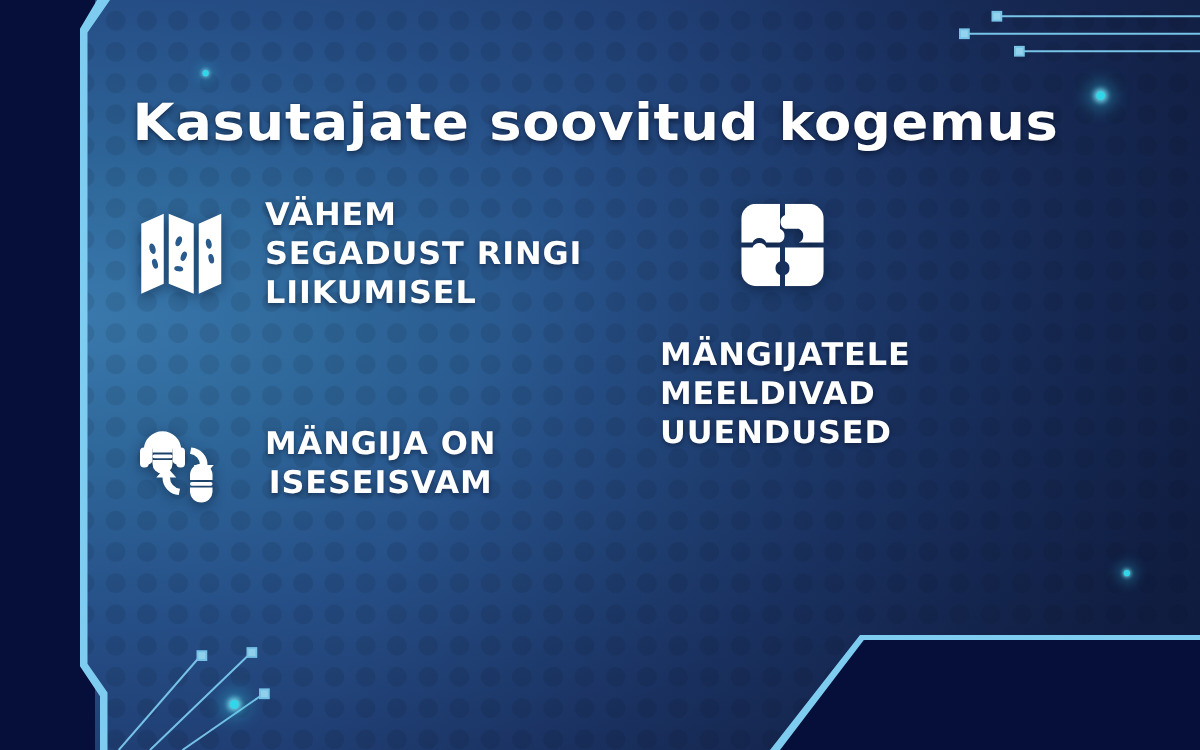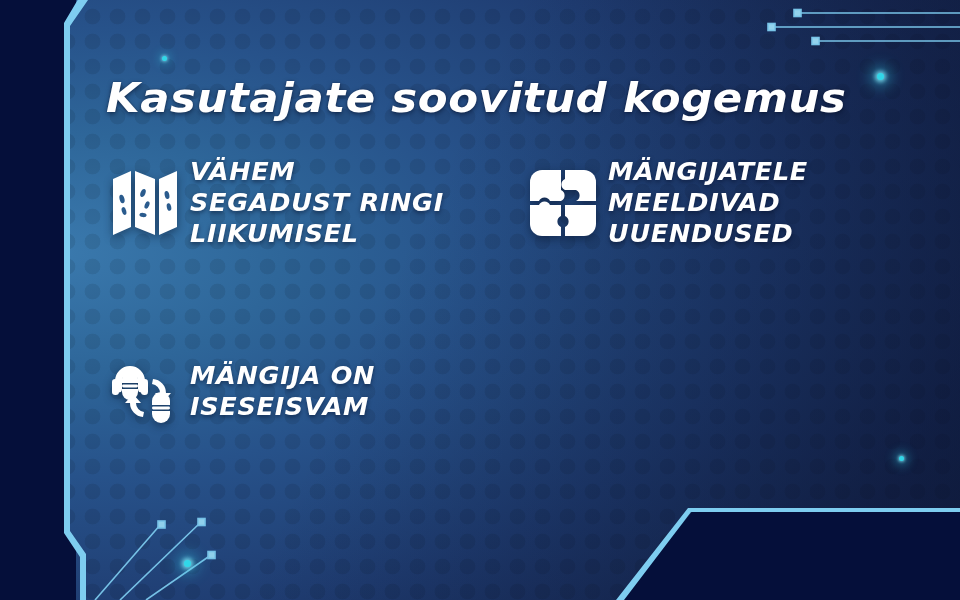--- a/index.html
+++ b/index.html
@@ -4,21 +4,20 @@
 <title>Kasutajate soovitud kogemus</title>
 <style>
   * { margin:0; padding:0; box-sizing:border-box; }
   html,body { width:960px; height:600px; overflow:hidden; background:#0a1330; }
   body { font-family:"Liberation Sans", sans-serif; }
 
   #stage {
     position:relative;
     width:960px; height:600px;
     overflow:hidden;
-    font-style:italic;
   }
 
   
   .bg-base{
     position:absolute; inset:0;
     background:
       radial-gradient(130% 110% at 6% 42%, #3a79ad 0%, #2e6699 18%, #27528a 34%, #1f3c71 56%, #182a56 76%, #141f44 100%);
   }
   .bg-dots{
     position:absolute; inset:0;
@@ -81,25 +80,25 @@
     transform-origin:left center;
     white-space:nowrap;
   }
 
   
   .features{ position:absolute; inset:0; }
   .feature{
     position:absolute;
     display:flex;
     align-items:center;
-    gap:10px;
+    gap:32px;
   }
   .f0{ left:110px; top:156px; }
-  .f1{ left:528px; top:156px; }
-  .f2{ left:108px; top:354px; }
+  .f1{ left:528px; top:156px;flex-direction:column; }
+  .f2{ left:108px; top:333px;text-align:center; }
   .f3{ left:524px; top:334px; }
 
   .f-icon{
     flex:0 0 auto;
     width:70px; height:80px;
     display:flex; align-items:center; justify-content:center;
     filter:drop-shadow(0 3px 5px rgba(3,10,32,0.45));
   }
   .f2 .f-icon{ width:72px; height:74px; }
   .f3 .f-icon{ width:78px; height:86px; }

